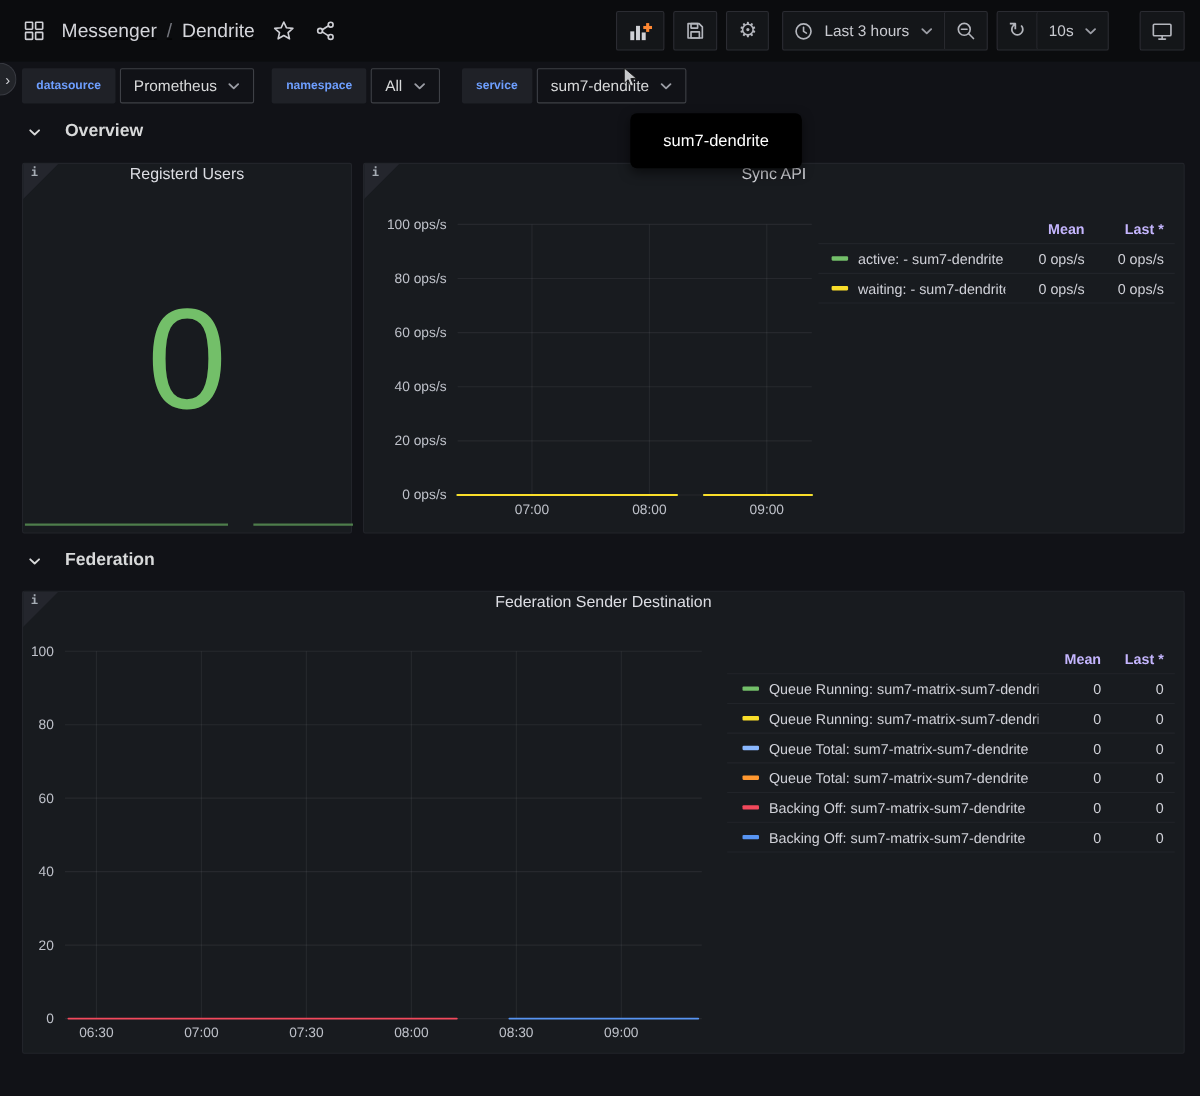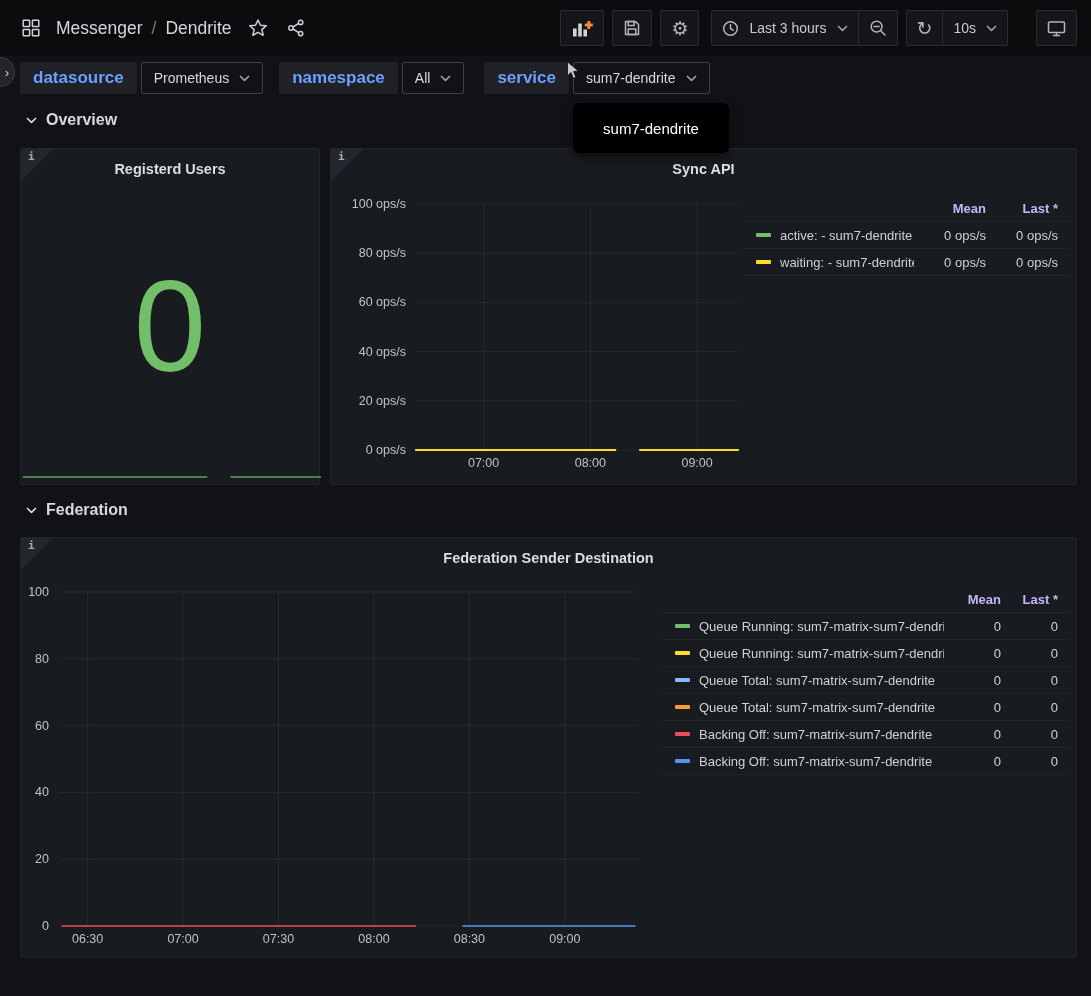--- a/index.html
+++ b/index.html
@@ -29,38 +29,38 @@
 
   
   .sidebar-expand { position:absolute; left:0; top:57px; width:15px; height:30px; background:#222429;
         border:1px solid #393b42; border-left:none; border-radius:0 15px 15px 0;
         display:flex; align-items:center; justify-content:center; cursor:pointer; color:#d0d1d6; z-index:5; }
 
   
   .vars { position:absolute; left:20px; top:62px; display:flex; align-items:center; gap:16px; }
   .var-group { display:flex; align-items:center; gap:4px; }
   .var-label { height:32px; display:flex; align-items:center; padding:0 13px; background:#1f2127;
-               color:#6e9fff; font-size:17px; font-weight:700; border-radius:2px; }
+               color:#6e9fff; font-size:11px; font-weight:700; border-radius:2px; }
   .var-value { height:32px; display:flex; align-items:center; gap:10px; padding:0 12px;
                border:1px solid #3e4046; border-radius:2px; color:#d8d9da; font-size:14px; cursor:pointer; }
 
   
   .tooltip { position:absolute; left:573px; top:103px; width:156px; height:50px; background:#000;
              border-radius:6px; color:#fff; font-size:15px; display:flex; align-items:center;
              justify-content:center; box-shadow:0 4px 10px rgba(0,0,0,.5); z-index:6; }
   .cursor { position:absolute; left:566px; top:61px; z-index:7; }
 
   
-  .section { position:absolute; left:26px; display:flex; align-items:center; gap:9px; height:28px; cursor:pointer; }
+  .section { position:absolute; left:26px; display:flex; align-items:center; gap:22px; height:28px; cursor:pointer; }
   .section h2 { font-size:16px; font-weight:700; color:#d8d9da; }
 
   
   .panel { position:absolute; background:#181b1f; border:1px solid #22242a; border-radius:2px; }
-  .panel-title { position:absolute; top:12px; left:0; right:0; text-align:center; font-size:14.5px;
-                 font-weight:700; color:#dcdde3; cursor:pointer; }
+  .panel-title { position:absolute; top:2px; left:0; right:0; text-align:center; font-size:14.5px;
+                 font-weight:400; color:#dcdde3; cursor:pointer; }
   .corner { position:absolute; top:0; left:0; width:32px; height:32px; background:#24262d;
             clip-path:polygon(0 0,100% 0,0 100%); cursor:pointer; }
   .corner span { position:absolute; top:1px; left:7px; font-family:"DejaVu Sans Mono", monospace;
                  font-size:11px; font-weight:700; color:#a6adb5; }
 
   .stat-value { position:absolute; top:112px; left:0; right:0; text-align:center;
                 font-size:130px; line-height:1; font-weight:500; }
   .spark { position:absolute; left:0; bottom:3px; }
 
   svg.chart { position:absolute; }

